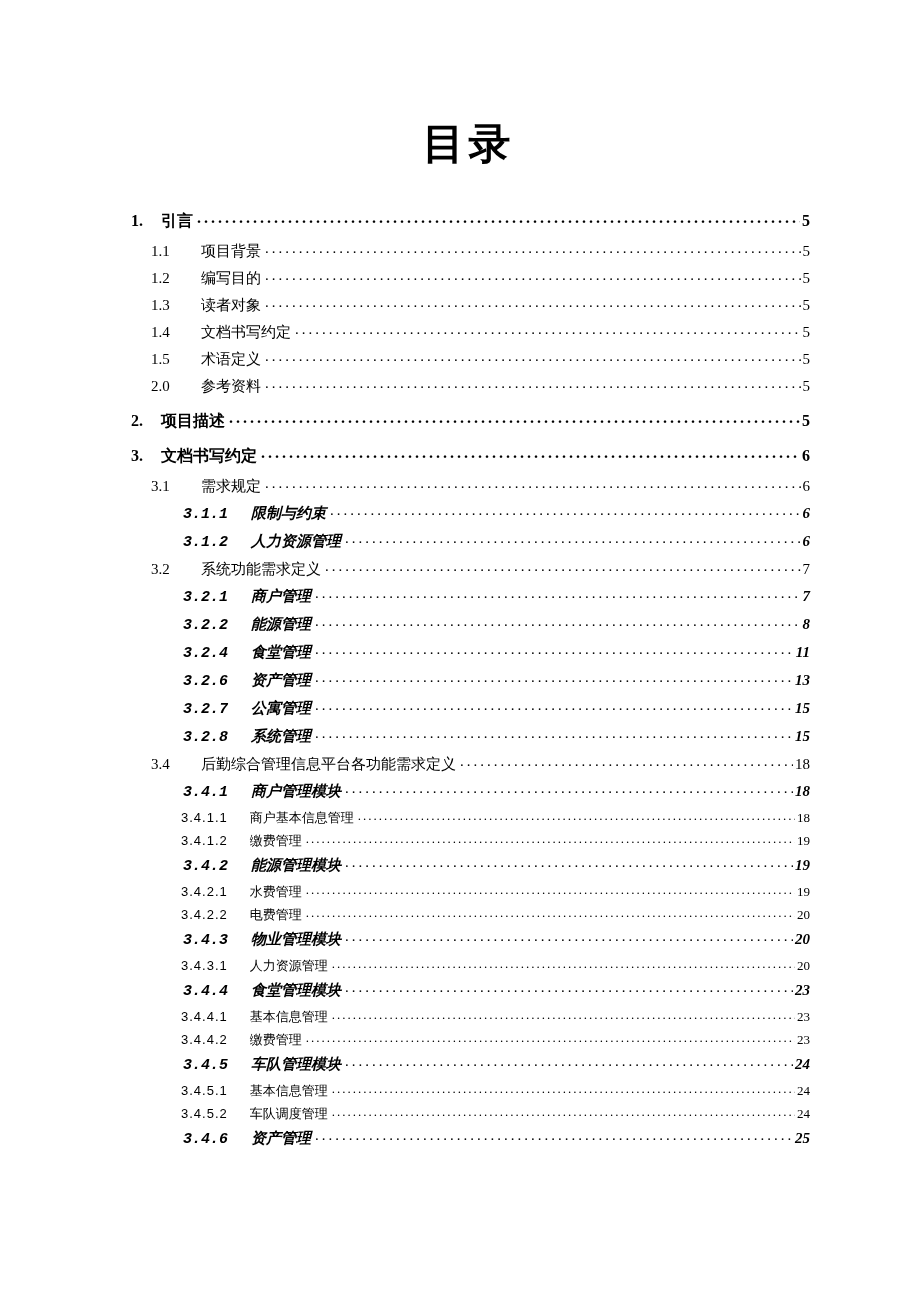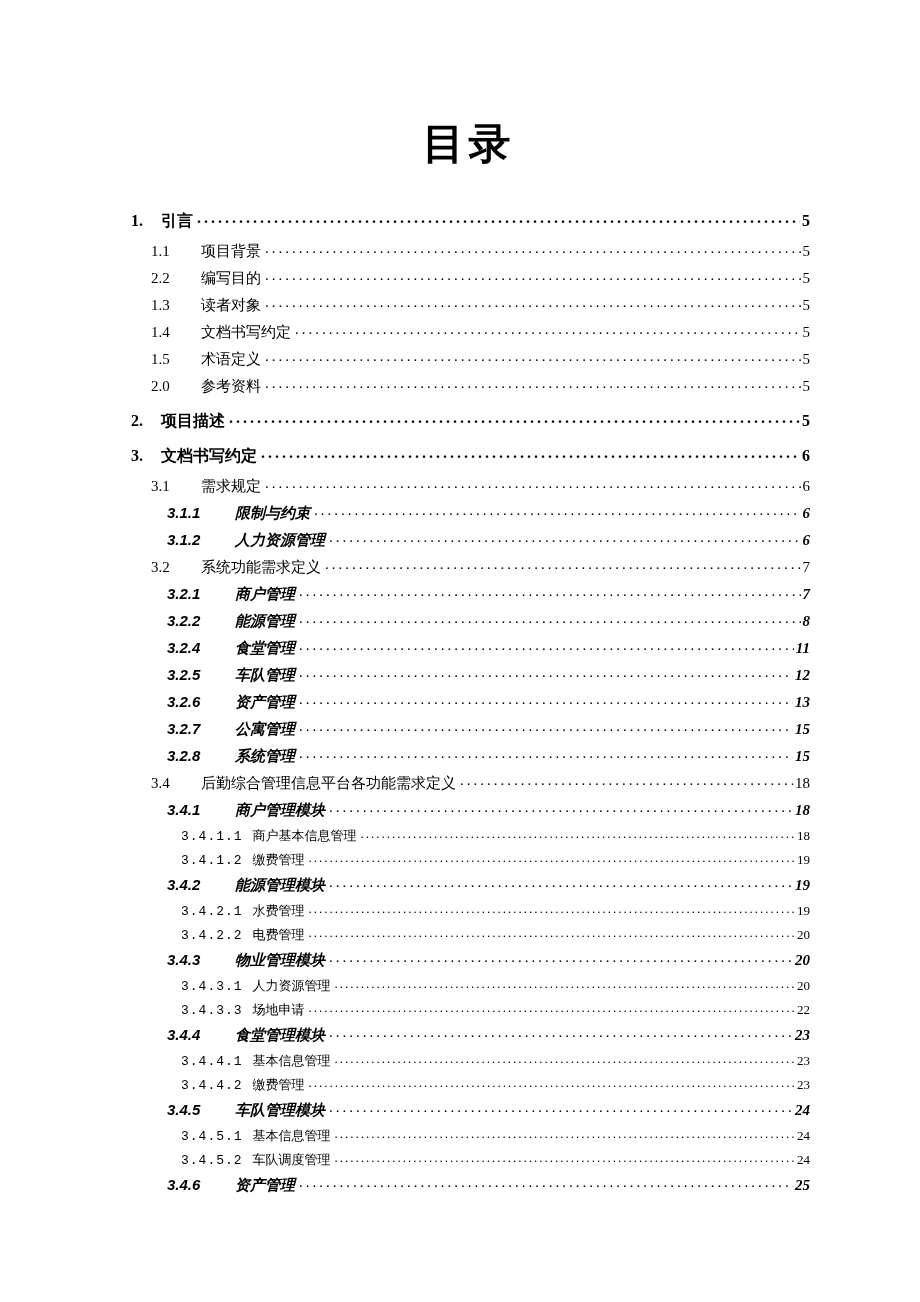--- a/index.html
+++ b/index.html
@@ -84,32 +84,32 @@
     .l2 .leader::after { font-weight:400; letter-spacing:3px; }
 
     
     .l3 {
       font-size: 15px;
       font-weight: 700;
       font-style: italic;
       margin-bottom: 9px;
       padding-left: 40px;
     }
-    .l3 .num { font-family:Liberation Sans, sans-serif; min-width:68px; }
+    .l3 .num { font-family:Liberation Mono, monospace; min-width:68px;margin-left:16px; }
     .l3 .label { font-family:"KaiTi","楷体",serif; font-weight:700; }
     .l3 .pg { font-family:"Times New Roman",serif; font-style:italic; }
     .l3 .leader::after { font-style:normal; font-weight:400; }
 
     
     .l4 {
       font-size: 13px;
       margin-bottom: 8px;
       padding-left: 54px;
     }
-    .l4 .num { font-family:Liberation Mono, monospace; letter-spacing:1px; padding-right:10px; }
+    .l4 .num { font-family:Liberation Sans, sans-serif; letter-spacing:1px; padding-right:22px; }
     .l4 .label { font-family:"SimSun","宋体",serif; }
     .l4 .pg { font-size:13px; }
     .l4 .leader::after { font-weight:400; letter-spacing:2px; font-size:13px; }
   </style>
 </head>
 <body>
 
 <div class="page">
   <h1 class="toc-title">目录</h1>
   <div id="toc-body">
@@ -119,21 +119,21 @@
         <span class="leader"></span>
         <span class="pg">5</span>
       </div>
       <div class="row l2">
         <span class="num">1.1</span>
         <span class="label">项目背景</span>
         <span class="leader"></span>
         <span class="pg">5</span>
       </div>
       <div class="row l2">
-        <span class="num">2.2</span>
+        <span class="num">1.2</span>
         <span class="label">编写目的</span>
         <span class="leader"></span>
         <span class="pg">5</span>
       </div>
       <div class="row l2">
         <span class="num">1.3</span>
         <span class="label">读者对象</span>
         <span class="leader"></span>
         <span class="pg">5</span>
       </div>
@@ -203,26 +203,20 @@
         <span class="leader"></span>
         <span class="pg">8</span>
       </div>
       <div class="row l3">
         <span class="num">3.2.4</span>
         <span class="label">食堂管理</span>
         <span class="leader"></span>
         <span class="pg">11</span>
       </div>
       <div class="row l3">
-        <span class="num">3.2.5</span>
-        <span class="label">车队管理</span>
-        <span class="leader"></span>
-        <span class="pg">12</span>
-      </div>
-      <div class="row l3">
         <span class="num">3.2.6</span>
         <span class="label">资产管理</span>
         <span class="leader"></span>
         <span class="pg">13</span>
       </div>
       <div class="row l3">
         <span class="num">3.2.7</span>
         <span class="label">公寓管理</span>
         <span class="leader"></span>
         <span class="pg">15</span>
@@ -280,26 +274,20 @@
         <span class="label">物业管理模块</span>
         <span class="leader"></span>
         <span class="pg">20</span>
       </div>
       <div class="row l4">
         <span class="num">3.4.3.1</span>
         <span class="label">人力资源管理</span>
         <span class="leader"></span>
         <span class="pg">20</span>
       </div>
-      <div class="row l4">
-        <span class="num">3.4.3.3</span>
-        <span class="label">场地申请</span>
-        <span class="leader"></span>
-        <span class="pg">22</span>
-      </div>
       <div class="row l3">
         <span class="num">3.4.4</span>
         <span class="label">食堂管理模块</span>
         <span class="leader"></span>
         <span class="pg">23</span>
       </div>
       <div class="row l4">
         <span class="num">3.4.4.1</span>
         <span class="label">基本信息管理</span>
         <span class="leader"></span>

